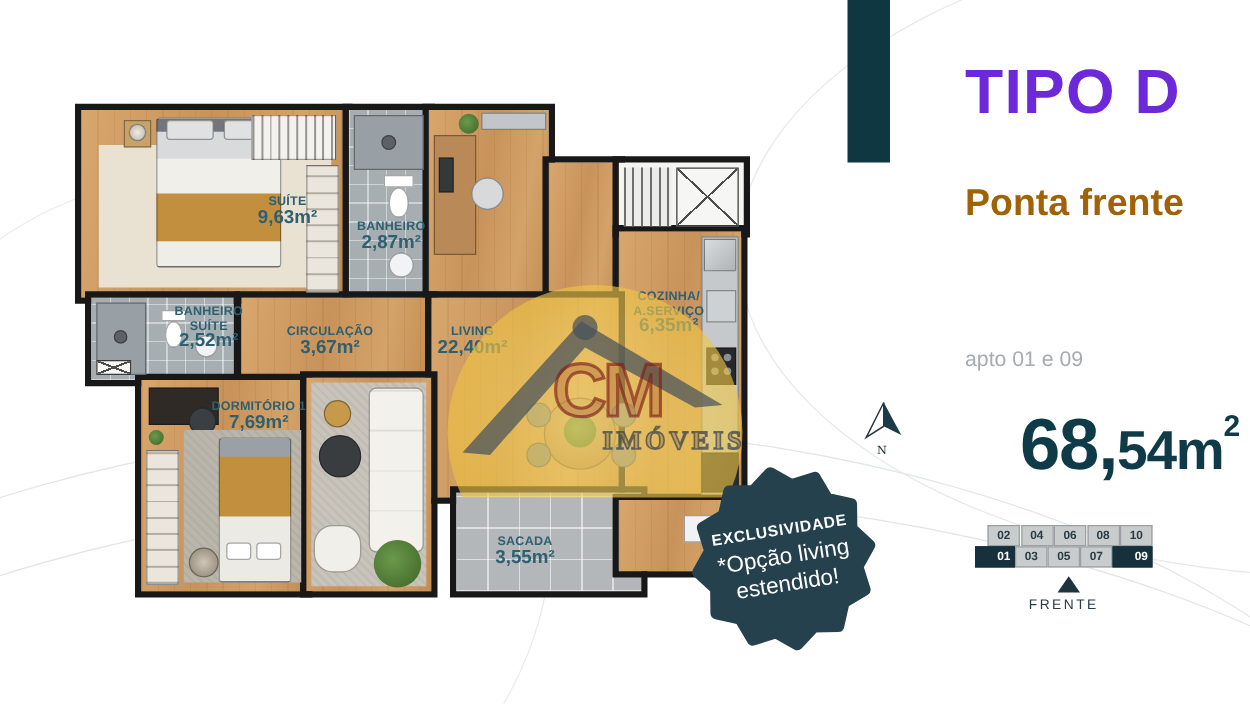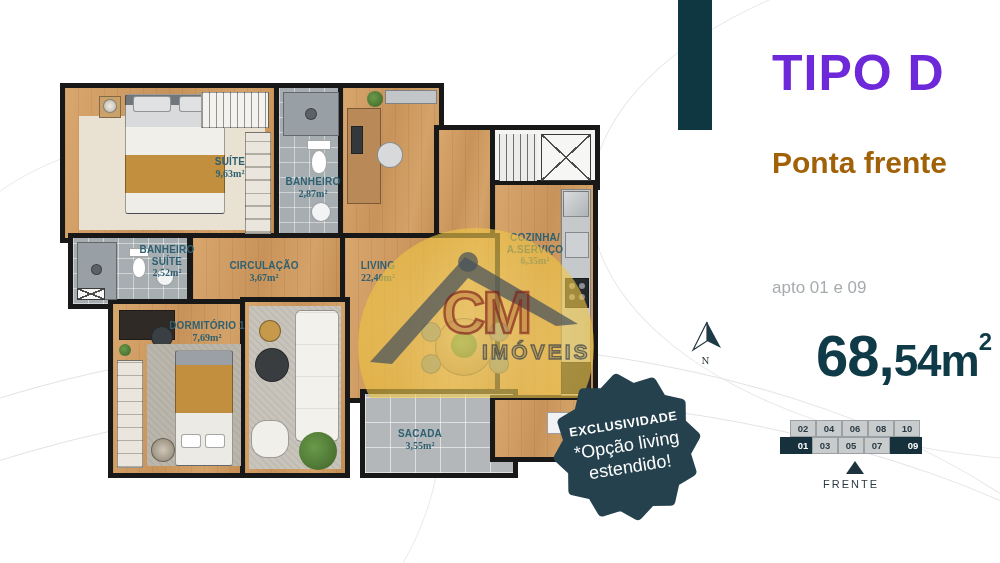--- a/index.html
+++ b/index.html
@@ -30,50 +30,50 @@
      linear-gradient(to bottom right,transparent calc(50% - .8px),#4c4c4c calc(50% - .8px) calc(50% + .8px),transparent calc(50% + .8px)),
      #f6f6f4;border:1.5px solid #3a3a3a;}
   .shelfline{background:repeating-linear-gradient(0deg,#b2ada3 0 1.5px,transparent 1.5px 13px),#eae6de;}
   .hanger{background:repeating-linear-gradient(90deg,#96948f 0 1.5px,transparent 1.5px 7px),#f4f2ee;}
   .rug1{background:#e9e2d2;}
   .rug2{background:repeating-linear-gradient(45deg,rgba(0,0,0,.04) 0 2px,transparent 2px 5px),#bab6ac;}
   .rug3{background:repeating-linear-gradient(45deg,rgba(0,0,0,.04) 0 2px,transparent 2px 5px),#c8c4bb;}
   .plant{background:radial-gradient(circle at 40% 40%,#6a9a4a,#3e6328);border-radius:50%;border:none;}
   .rlabel{position:absolute;z-index:3;text-align:center;color:#2e6071;}
   .rname{display:block;font-weight:bold;font-size:10px;line-height:11.5px;white-space:pre-line;letter-spacing:.2px;}
-  .rarea{display:block;font-size:10px;line-height:11px;font-weight:600;font-family:Liberation Serif, serif;}
+  .rarea{display:block;font-size:15px;line-height:11px;font-weight:600;}
   
   .bed-suite{background:linear-gradient(#70767c 0 10px,#d8dadb 10px 32px,#f1efe9 32px 60px,#c28f3e 60px 98px,#efede7 98px 100%);border-radius:3px;}
   .bed-dorm{background:linear-gradient(#9aa0a5 0 14px,#c28f3e 14px 62px,#eceae4 62px 100%);border-radius:3px;}
   .sofa{background:repeating-linear-gradient(0deg,rgba(0,0,0,.08) 0 1px,transparent 1px 32px),#f3f1ec;border-radius:6px;}
   
   .wm{position:absolute;left:350px;top:212px;width:270px;height:186px;overflow:hidden;z-index:4;pointer-events:none;}
   .wm-sun{position:absolute;left:8px;top:16px;width:236px;height:236px;border-radius:50%;
           background:radial-gradient(circle at 50% 45%,#f8dc74,#eec23f 70%);opacity:.62;}
   .wm-cm{position:absolute;left:92px;top:66px;font-size:60px;font-weight:bold;letter-spacing:-3px;
          color:rgba(128,30,24,.22);-webkit-text-stroke:2.5px rgba(128,30,24,.65);}
   .wm-sub{position:absolute;left:132px;top:128px;font-size:21px;font-weight:bold;letter-spacing:3px;
-          color:rgba(66,72,78,.25);-webkit-text-stroke:1.3px rgba(66,72,78,.75);}
+          color:rgba(66,72,78,.25);font-family:Liberation Serif, serif;-webkit-text-stroke:1.3px rgba(66,72,78,.75);}
   
   .bar{position:absolute;left:678px;top:0;width:34px;height:130px;z-index:2;}
   .title{position:absolute;left:772px;top:44px;font-size:50px;font-weight:bold;letter-spacing:1px;z-index:2;}
   .subtitle{position:absolute;left:772px;top:146px;font-size:30px;font-weight:bold;z-index:2;}
   .desc{position:absolute;left:772px;top:184px;font-size:21px;line-height:27px;color:#2e4f59;z-index:2;}
   .apto{position:absolute;left:772px;top:278px;font-size:17px;color:#a6abae;z-index:2;}
   .compass{position:absolute;left:683px;top:320px;z-index:2;}
   .compass-n{position:absolute;left:0;top:36px;width:45px;text-align:center;
              font-family:"DejaVu Serif",serif;font-size:9px;color:#22333b;}
   .bigarea{position:absolute;left:768px;top:322px;z-index:2;font-weight:bold;letter-spacing:-1px;margin-left:48px;}
   .bigarea .maj{font-size:58px;}
   .bigarea .min{font-size:44px;}
   .bigarea .sup{font-size:24px;vertical-align:26px;}
   
   .bld{position:absolute;left:780px;top:420px;z-index:2;}
   .brow{display:flex;}
-  .brow.top{margin-left:10px;}
+  .brow.top{margin-left:10px;justify-content:space-between;}
   .bcell{width:26px;height:17px;box-sizing:border-box;border:1px solid #9aa0a3;background:#c9cccd;
          color:#2a3b44;font-size:9.5px;font-weight:bold;display:flex;align-items:center;justify-content:center;}
   .bcell.dark{background:#16313c;color:#fff;border-color:#16313c;padding-left:14px;}
   .brow.bottom .bcell:first-child,.brow.bottom .bcell:last-child{width:32px;}
   .tri{position:absolute;left:846px;top:461px;width:0;height:0;z-index:2;
        border-left:9px solid transparent;border-right:9px solid transparent;border-bottom:13px solid #1d333d;}
   .frente{position:absolute;left:806px;top:478px;width:90px;text-align:center;
           font-size:11px;letter-spacing:2px;color:#2a3b44;z-index:2;}
   
   .badge{position:absolute;left:548px;top:368px;width:158px;height:158px;z-index:5;transform:rotate(-9deg);}

